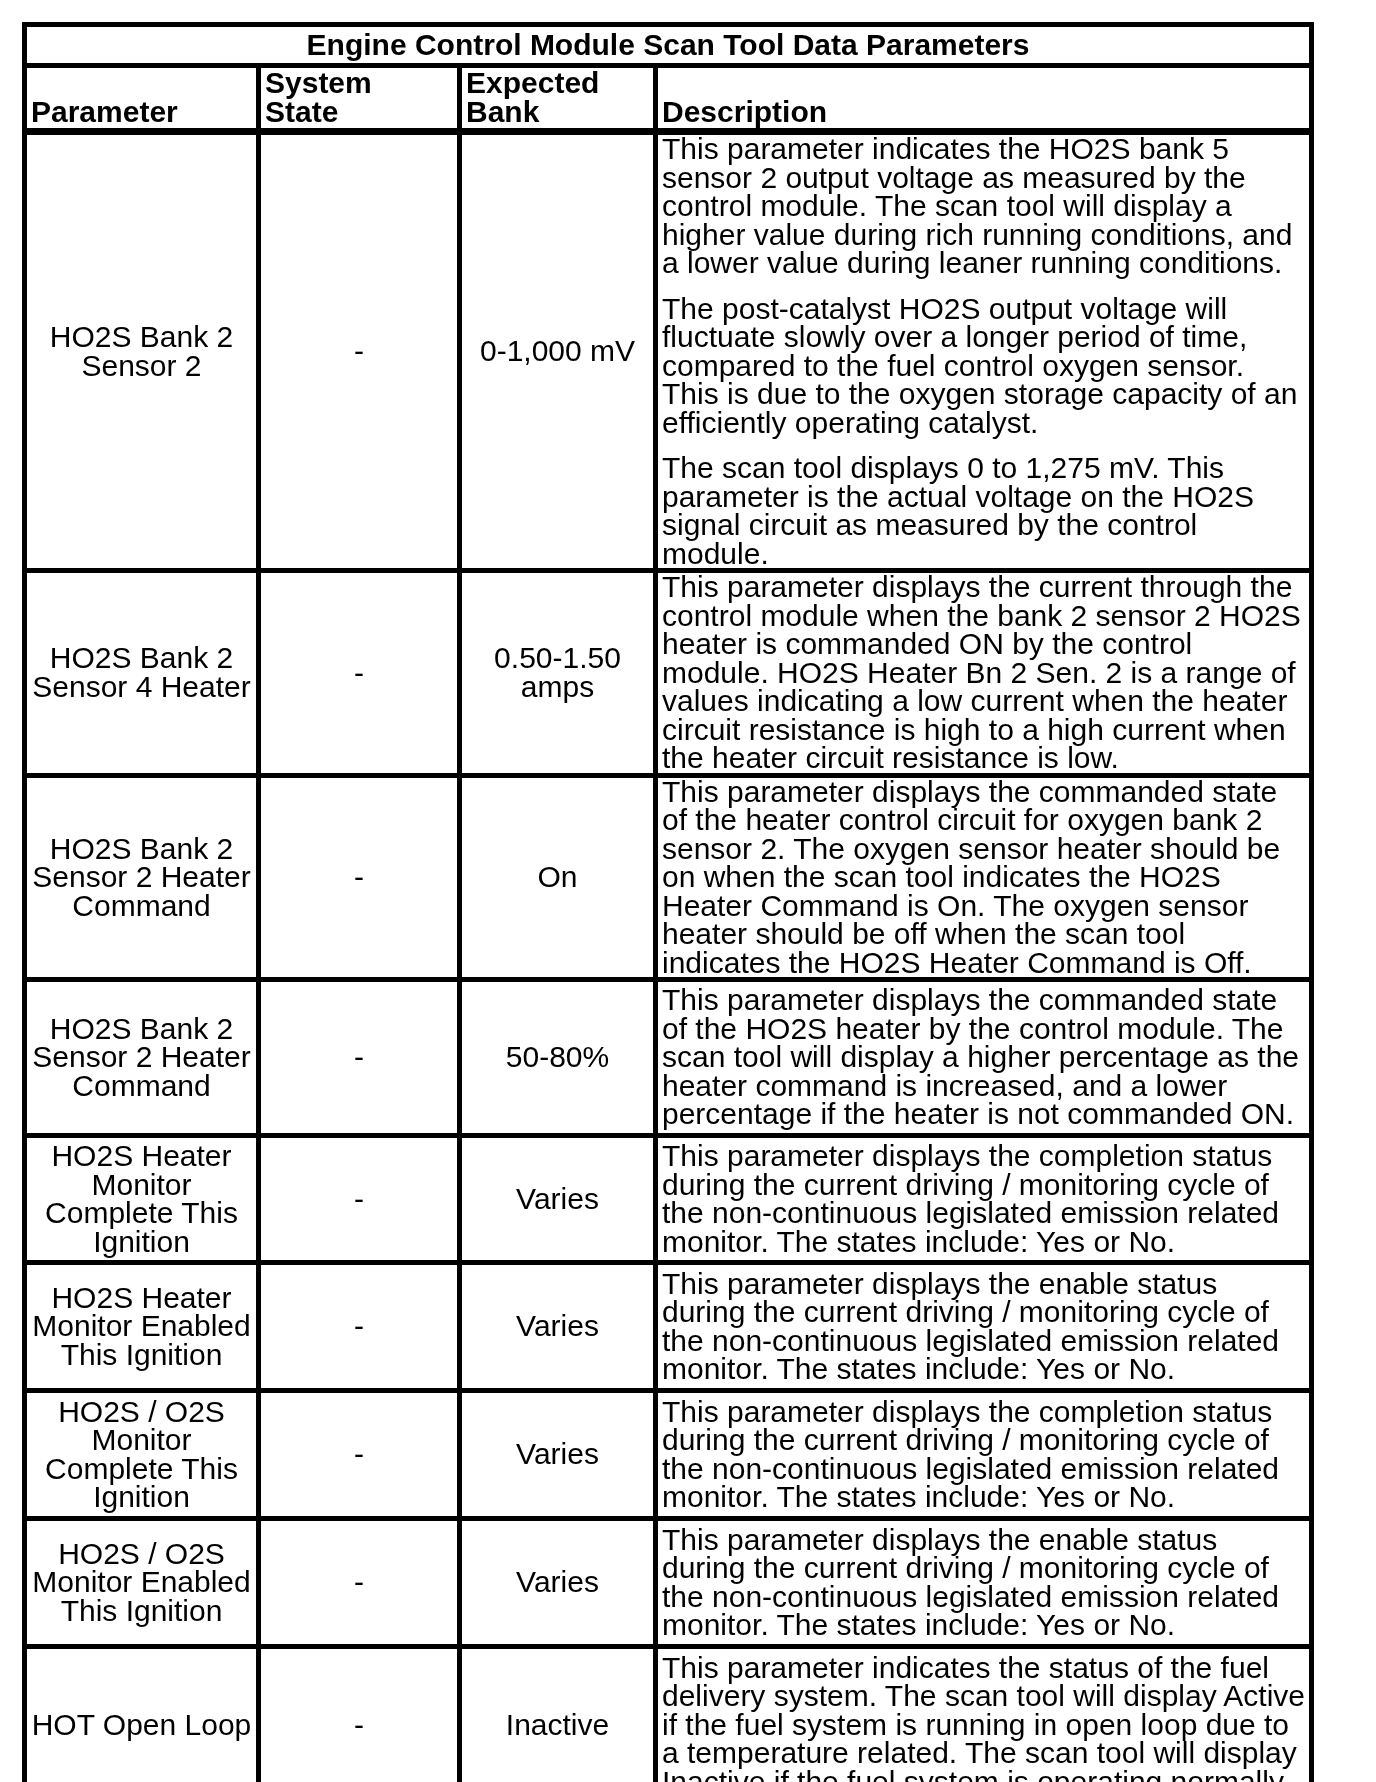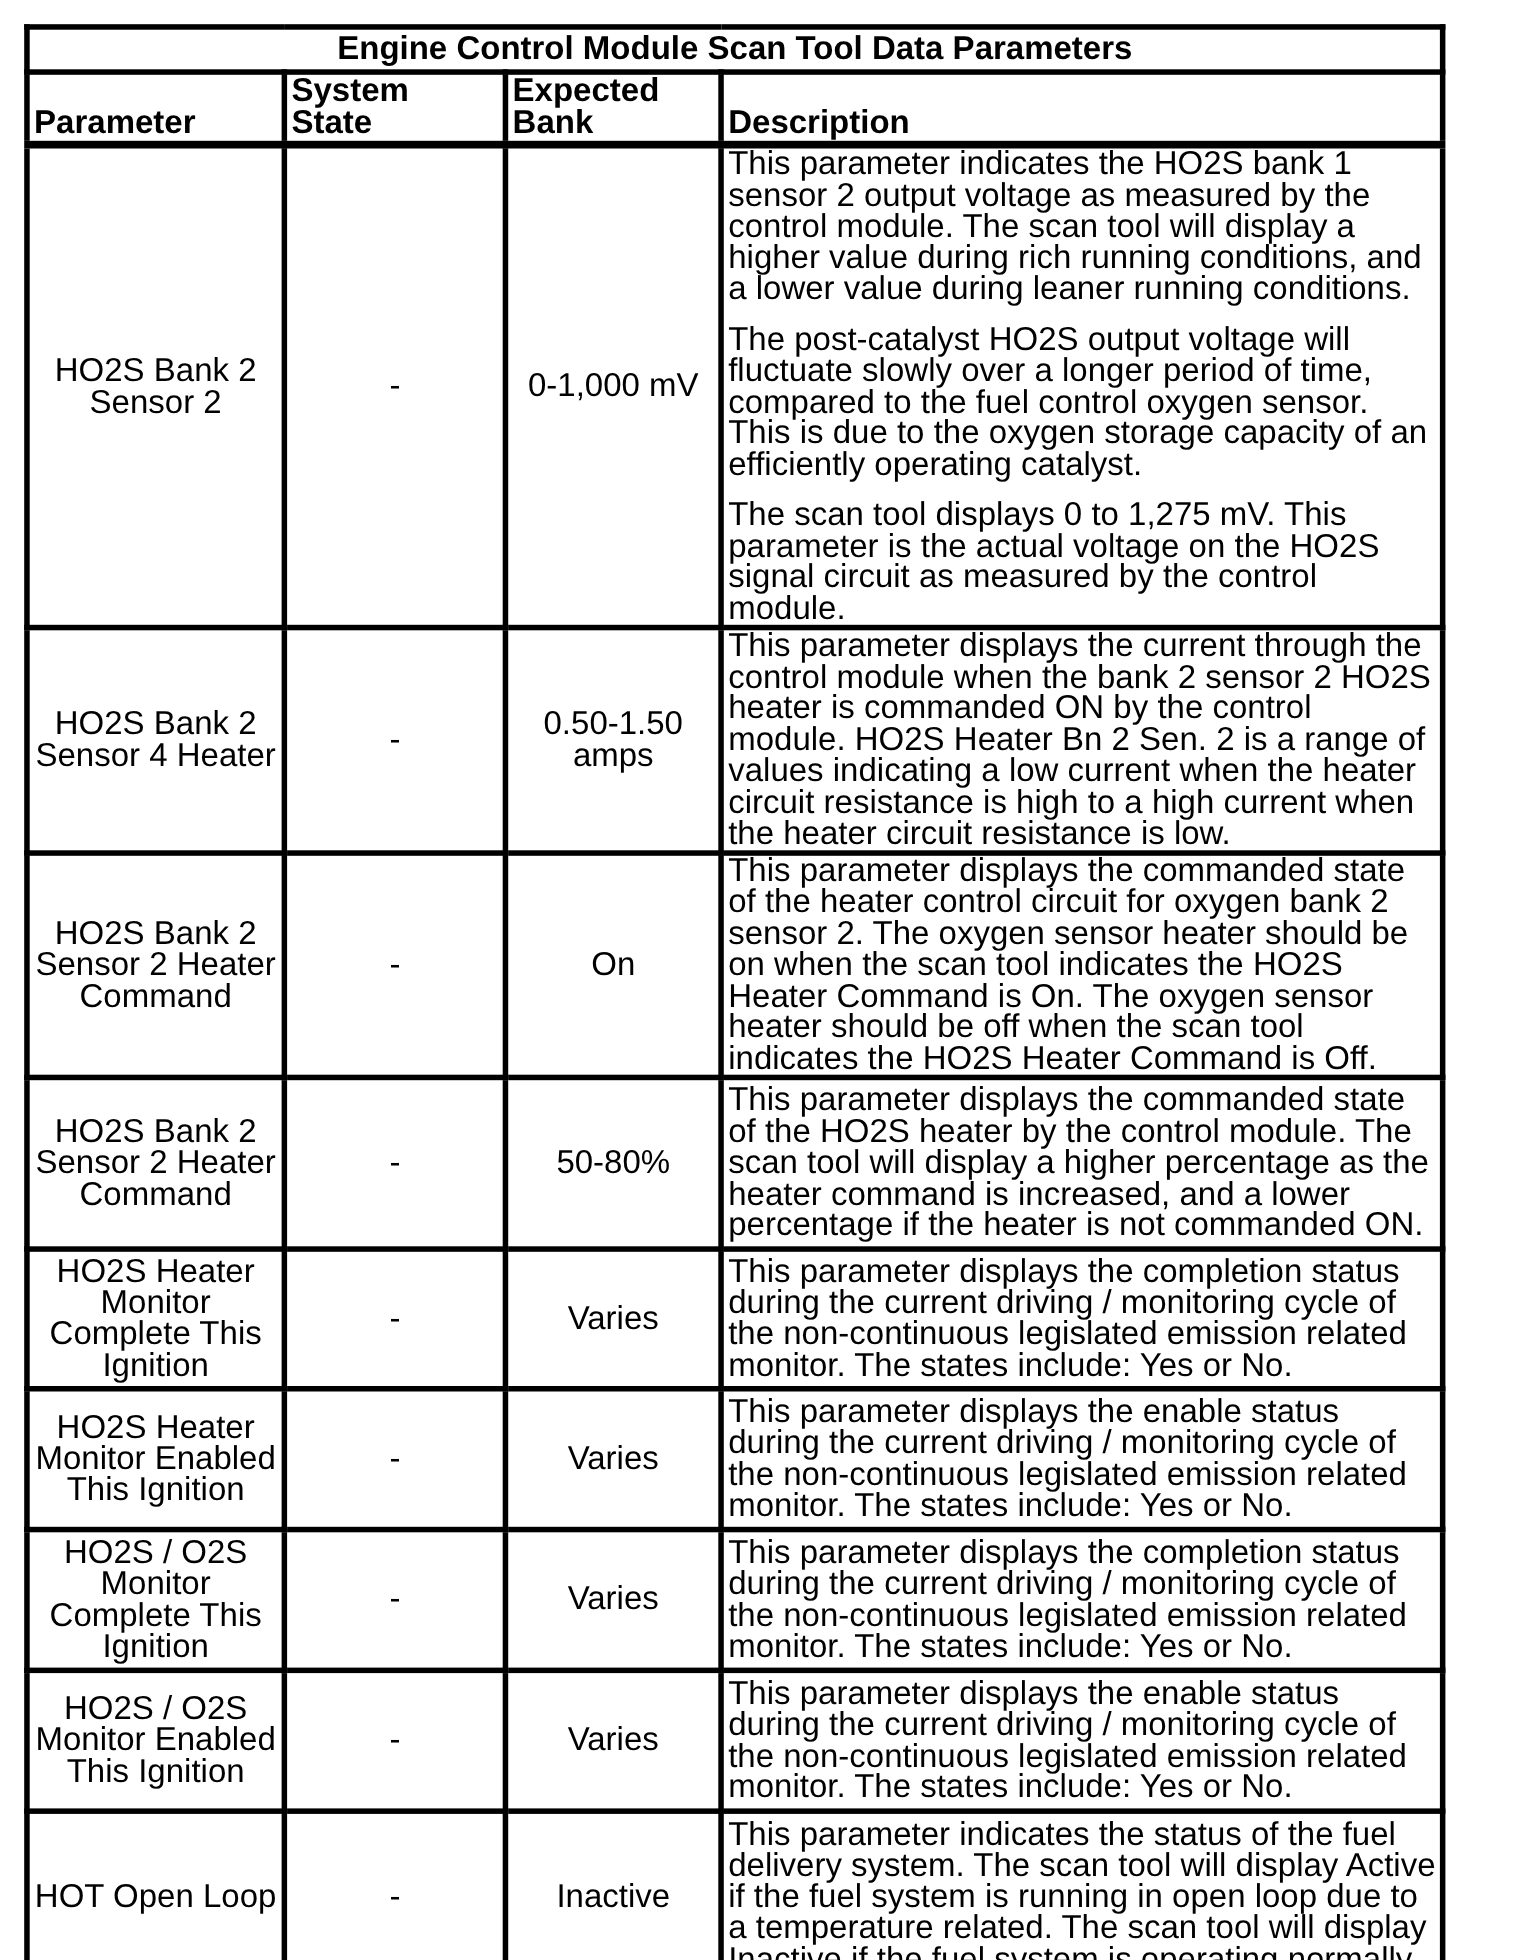--- a/index.html
+++ b/index.html
@@ -44,21 +44,21 @@
       <th>Expected Bank</th>
       <th>Description</th>
     </tr>
   </thead>
   <tbody>
     <tr style="height:434px">
       <td class="param">HO2S Bank 2 Sensor 2</td>
       <td class="state">-</td>
       <td class="expected">0-1,000 mV</td>
       <td class="desc">
-        <p>This parameter indicates the HO2S bank 1 sensor 2 output voltage as measured by the control module. The scan tool will display a higher value during rich running conditions, and a lower value during leaner running conditions.</p>
+        <p>This parameter indicates the HO2S bank 5 sensor 2 output voltage as measured by the control module. The scan tool will display a higher value during rich running conditions, and a lower value during leaner running conditions.</p>
         <p>The post-catalyst HO2S output voltage will fluctuate slowly over a longer period of time, compared to the fuel control oxygen sensor. This is due to the oxygen storage capacity of an efficiently operating catalyst.</p>
         <p>The scan tool displays 0 to 1,275 mV. This parameter is the actual voltage on the HO2S signal circuit as measured by the control module.</p>
       </td>
     </tr>
     <tr style="height:183px">
       <td class="param">HO2S Bank 2 Sensor 4 Heater</td>
       <td class="state">-</td>
       <td class="expected">0.50-1.50 amps</td>
       <td class="desc">
         <p>This parameter displays the current through the control module when the bank 2 sensor 2 HO2S heater is commanded ON by the control module. HO2S Heater Bn 2 Sen. 2 is a range of values indicating a low current when the heater circuit resistance is high to a high current when the heater circuit resistance is low.</p>

